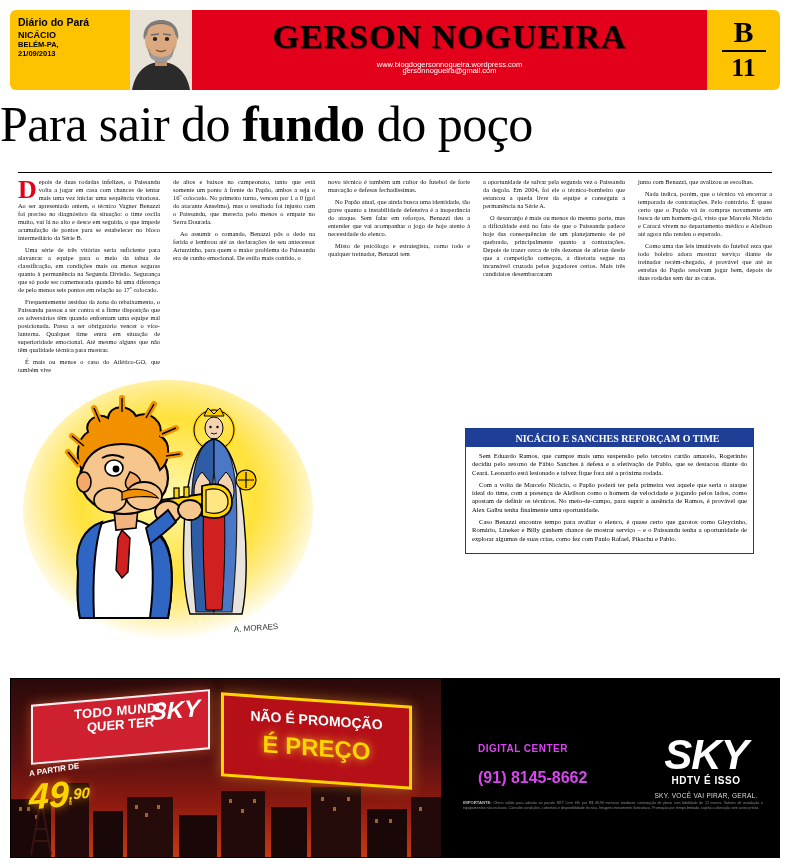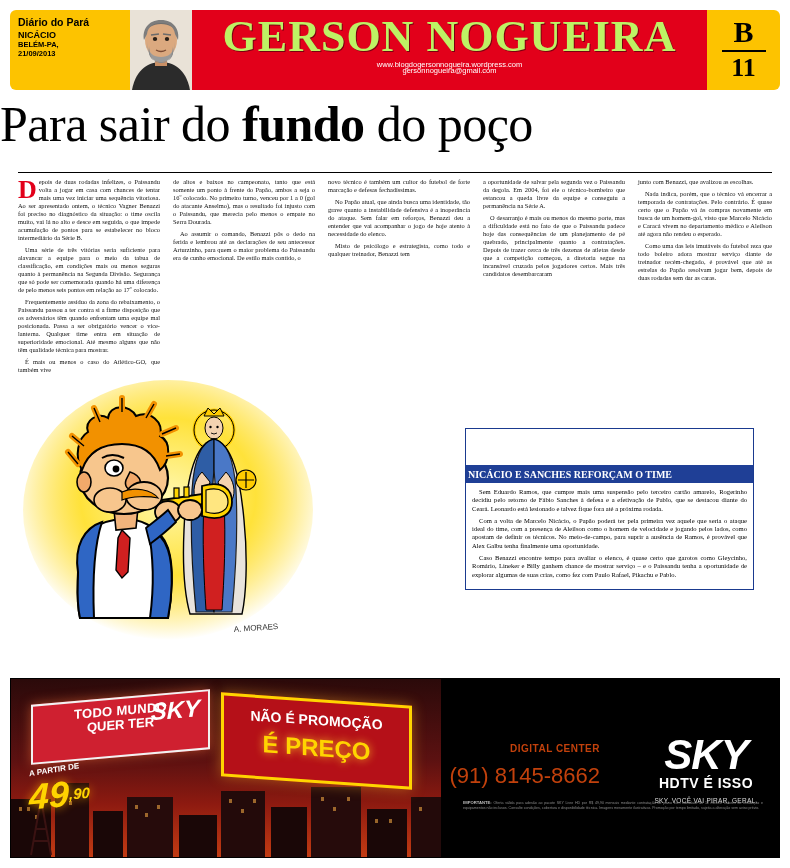--- a/index.html
+++ b/index.html
@@ -63,24 +63,24 @@
     background: #efe8dd;
     overflow: hidden;
   }
   .mast-center {
     position: absolute;
     left: 182px; top: 0;
     width: 515px; height: 80px;
     background: #e2001a;
   }
   .mast-center .cname {
-    color: #bef264;
-    font-family: "Liberation Serif", serif;
-    font-weight: bold;
-    font-size: 44px;
+    color: #000000;
+    font-family: "Liberation Serif", serif;
+    font-weight: bold;
+    font-size: 34px;
     letter-spacing: 1px;
     text-align: center;
     line-height: 54px;
     text-shadow: 1px 1px 0 #7a0010;
   }
   .mast-center .cmail {
     text-align: center;
     color: #fff;
     font-size: 7.5px;
     line-height: 9.5px;
@@ -194,22 +194,22 @@
     width: 289px;
     border: 1px solid #1a3a8f;
     box-sizing: border-box;
   }
   .sidebox .sb-head {
     background: #1f3f96;
     color: #fff;
     font-family: "Liberation Serif", serif;
     font-weight: bold;
     font-size: 10px;
-    padding: 4px 2px 3px 2px;
-    margin-top: 36px;
+    text-align: center;
+    padding: 4px 2px 3px 18px;
   }
   .sidebox .sb-body {
     padding: 5px 6px 6px 6px;
     font-family: "Liberation Serif", serif;
     font-size: 6.6px;
     line-height: 8.3px;
     text-align: justify;
   }
   .sidebox .sb-body p { margin: 0 0 4px 0; text-indent: 7px; }
 
@@ -294,48 +294,48 @@
     text-shadow: 0 0 8px rgba(255,200,40,.9);
   }
   .ad-right {
     position: absolute;
     left: 430px; top: 0;
     width: 338px; height: 178px;
     background: #000;
   }
   .ad-contact {
     position: absolute;
-    left: 434px; top: 64px;
+    left: 467px; top: 64px;
     width: 155px;
-    text-align: right;
-    color: #c2410c;
+    text-align: left;
+    color: #d946ef;
   }
   .ad-contact .dc {
     font-size: 10px; font-weight: bold; letter-spacing: .5px;
   }
   .ad-contact .phone {
-    font-size: 22px; font-weight: normal; margin-top: 9px;
+    font-size: 16px; font-weight: bold; margin-top: 15px;
   }
   .ad-sky-logo {
     position: absolute;
     left: 620px; top: 56px;
     width: 150px;
     text-align: center;
   }
   .ad-sky-logo .word {
     color: #fff;
     font-family: "Liberation Sans", sans-serif;
     font-weight: bold;
     font-style: italic;
     font-size: 42px;
     line-height: 40px;
     letter-spacing: -1px;
   }
   .ad-sky-logo .tag {
-    color: #fff; font-size: 14px; font-weight: bold; letter-spacing: .5px;
+    color: #fff; font-size: 10px; font-weight: bold; letter-spacing: .5px;
   }
   .ad-sky-logo .tag2 {
     color: #ddd; font-size: 6.5px; margin-top: 6px; letter-spacing: .3px;
   }
   .ad-legal {
     position: absolute;
     left: 452px; top: 122px;
     width: 300px;
     color: #8a8a8a;
     font-size: 3.6px;

